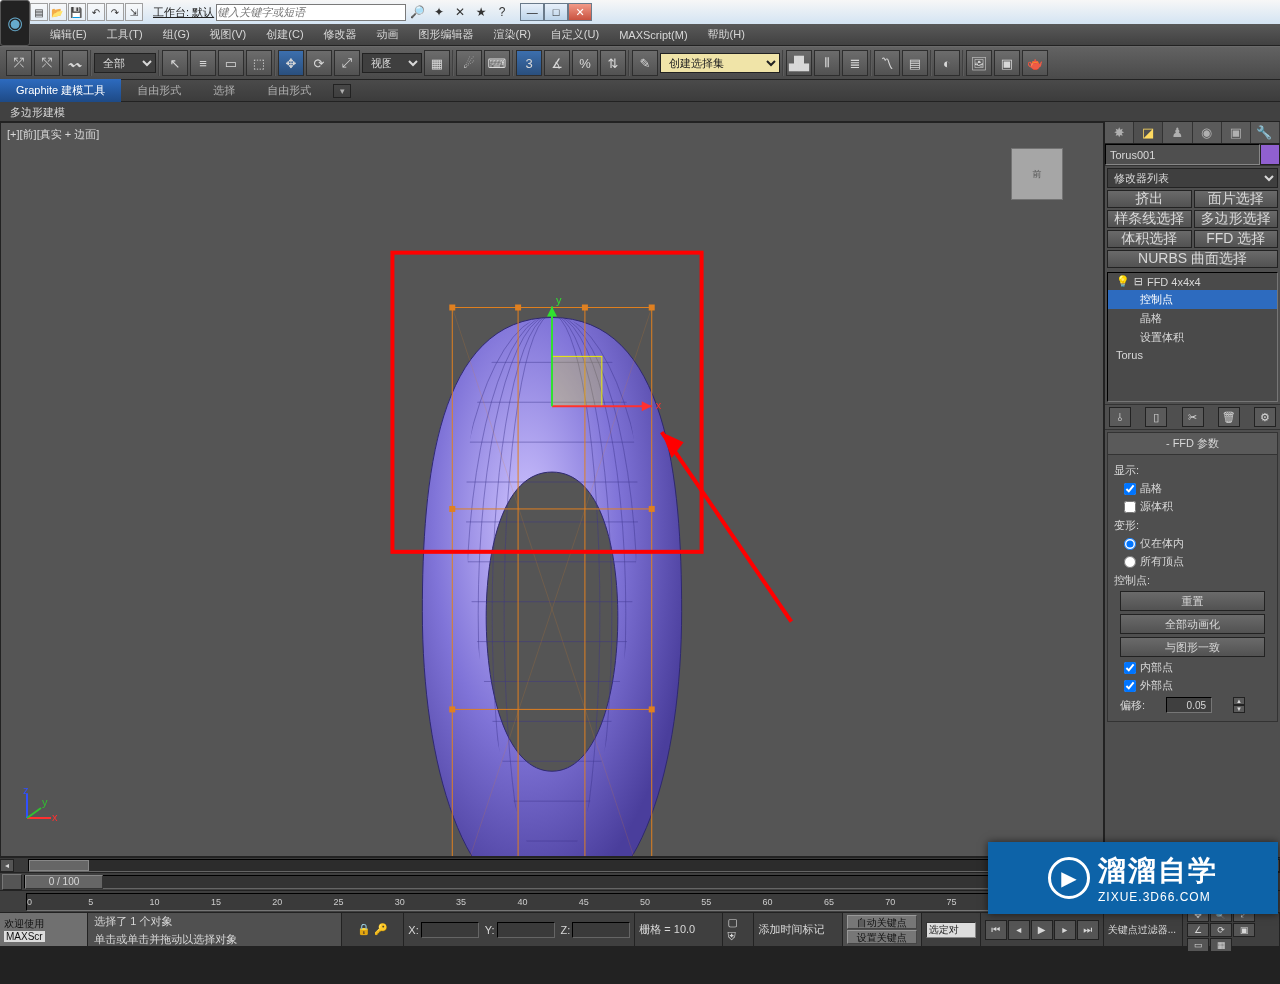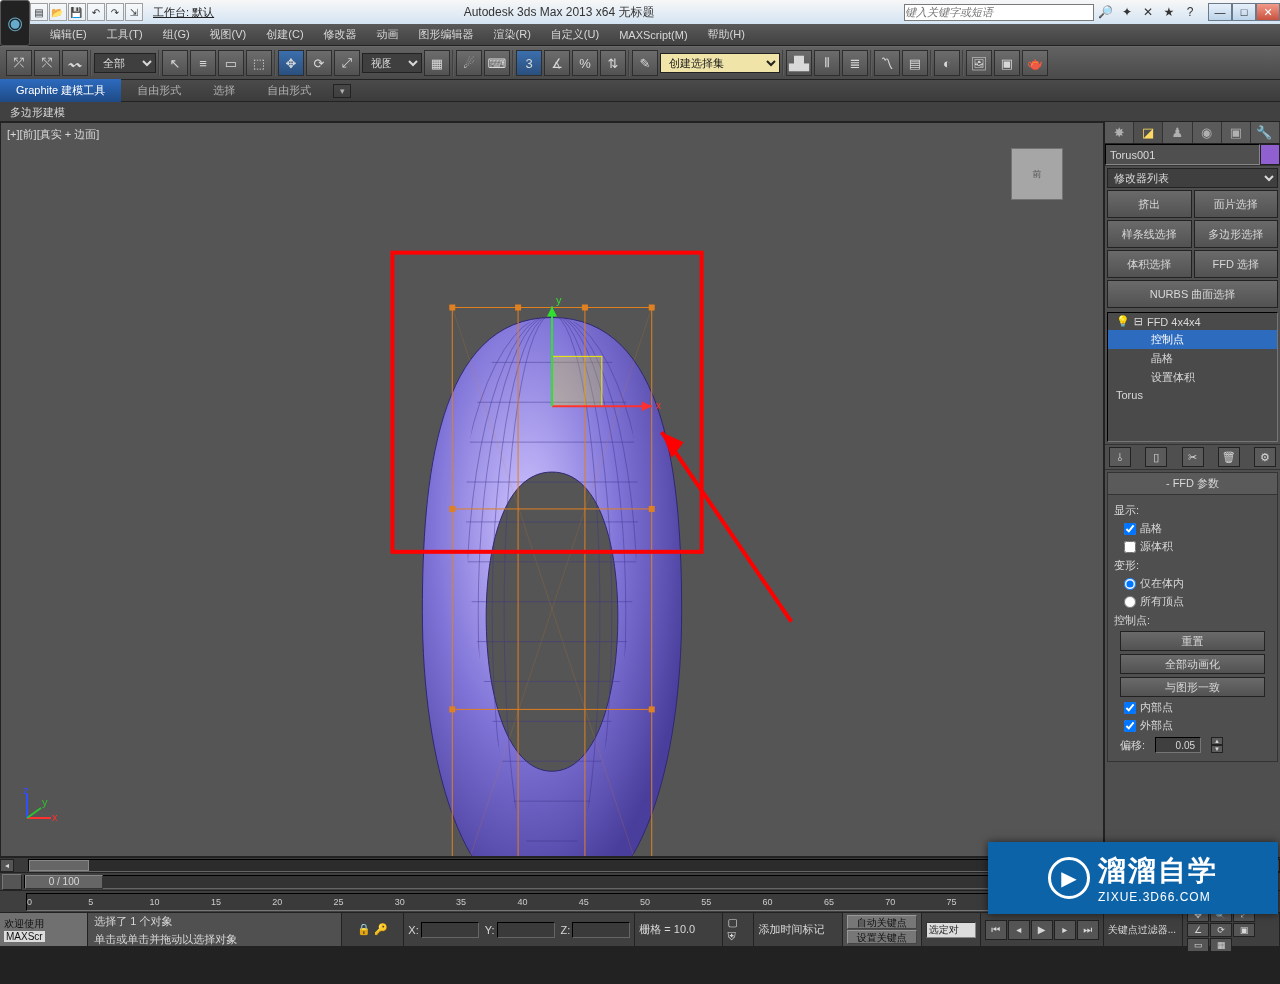--- a/index.html
+++ b/index.html
@@ -73,38 +73,38 @@
   
   .cmd-panel{width:176px;background:var(--bg-panel);border-left:1px solid #222;display:flex;flex-direction:column;}
   .cmd-tabs{height:22px;background:#5a5a5a;display:flex;border-bottom:1px solid #222;}
   .cmd-tabs .ct{flex:1;border-right:1px solid #333;display:flex;align-items:center;justify-content:center;font-size:13px;color:var(--txt-dim);}
   .cmd-tabs .ct.active{background:#4f4f4f;color:#ffda60;}
   .obj-name-row{display:flex;height:22px;border-bottom:1px solid #333;}
   .obj-name-row input{flex:1;background:#4f4f4f;border:1px inset #333;color:var(--txt);padding:2px 4px;font-size:11px;}
   .obj-name-row .color-swatch{width:20px;background:#9060d0;border:1px solid #222;}
   .mod-list-sel{height:20px;background:#3f3f3f;border:1px solid #222;color:var(--txt);padding:2px;margin:2px 2px 0 2px;}
   .mod-btn-grid{display:grid;grid-template-columns:1fr 1fr;gap:2px;padding:2px;}
-  .mod-btn-grid .mb{height:28px;background:linear-gradient(#6a6a6a,#525252);border:1px solid #222;color:var(--txt);font-size:11px;display:flex;align-items:center;justify-content:center;}
+  .mod-btn-grid .mb{height:18px;background:linear-gradient(#6a6a6a,#525252);border:1px solid #222;color:var(--txt);font-size:14px;display:flex;align-items:center;justify-content:center;}
   .mod-btn-grid .mb.wide{grid-column:1/3;}
   .mod-stack{background:#4a4a4a;border:1px inset #222;margin:2px;height:130px;font-size:11px;color:var(--txt);overflow:auto;}
   .mod-stack .ms-row{padding:2px 4px 2px 8px;display:flex;align-items:center;gap:4px;}
   .mod-stack .ms-row.sel{background:var(--bg-sel);color:#fff;}
-  .mod-stack .ms-sub{padding-left:43px;}
+  .mod-stack .ms-sub{padding-left:32px;}
   .mod-stack .bulb{color:#ffd040;}
   .mod-stack-tools{display:flex;gap:2px;justify-content:space-between;padding:2px 4px;border-top:1px solid #333;border-bottom:1px solid #333;}
   .mod-stack-tools .mst{width:22px;height:20px;border:1px solid #222;background:#5a5a5a;display:flex;align-items:center;justify-content:center;font-size:11px;color:var(--txt);}
 
   .rollout{border:1px solid #333;margin:2px 2px 0 2px;background:#4f4f4f;}
   .rollout .ro-head{background:#5a5a5a;padding:3px 6px;text-align:center;color:var(--txt);border-bottom:1px solid #333;}
   .rollout .ro-body{padding:4px 6px;color:var(--txt);}
   .ro-body .grp-label{margin:4px 0 2px 0;}
   .ro-body label{display:flex;align-items:center;gap:4px;margin:3px 0 3px 10px;}
   .ro-body input[type=checkbox],.ro-body input[type=radio]{width:12px;height:12px;}
   .ro-body .btn{display:flex;align-items:center;justify-content:center;height:20px;margin:3px 6px;background:linear-gradient(#6a6a6a,#525252);border:1px solid #222;color:var(--txt);}
-  .ro-body .spin-row{display:flex;align-items:center;gap:10px;margin:4px 6px;}
+  .ro-body .spin-row{display:flex;align-items:center;gap:21px;margin:4px 6px;}
   .ro-body .spin-row input{width:46px;height:16px;background:#3f3f3f;border:1px inset #222;color:var(--txt);font-size:10px;text-align:right;padding-right:5px;}
   .ro-body .spin-row .spn{width:12px;height:16px;display:flex;flex-direction:column;}
   .ro-body .spin-row .spn span{flex:1;border:1px solid #222;background:#5a5a5a;font-size:6px;line-height:1;text-align:center;}
 
   
   .scroll-h{height:15px;background:#3a3a3a;border-top:1px solid #222;display:flex;align-items:center;}
   .scroll-h .tr{flex:1;height:13px;background:#2c2c2c;border:1px inset #111;margin:0 14px;position:relative;}
   .scroll-h .thumb{position:absolute;left:0;top:0;height:11px;width:60px;background:#666;border:1px solid #888;}
   .scroll-h .arrow{width:14px;height:13px;background:#555;border:1px solid #222;display:flex;align-items:center;justify-content:center;font-size:8px;}
   .timeslider{height:18px;background:#3f3f3f;border-top:1px solid #222;display:flex;align-items:center;}
@@ -148,21 +148,20 @@
 <div class="titlebar">
   <div class="qat">
     <div class="qat-btn">▤</div>
     <div class="qat-btn">📂</div>
     <div class="qat-btn">💾</div>
     <div class="qat-btn">↶</div>
     <div class="qat-btn">↷</div>
     <div class="qat-btn">⇲</div>
   </div>
   <div class="workspace">工作台: 默认</div>
-  <div class="title-center">Autodesk 3ds Max  2013 x64     无标题</div>
   <input class="search-help" placeholder="键入关键字或短语" style="">
   <div class="help-icons">
     <div class="ic">🔎</div>
     <div class="ic">✦</div>
     <div class="ic">✕</div>
     <div class="ic">★</div>
     <div class="ic">?</div>
   </div>
   <div class="win-btns">
     <div class="wb">—</div>

